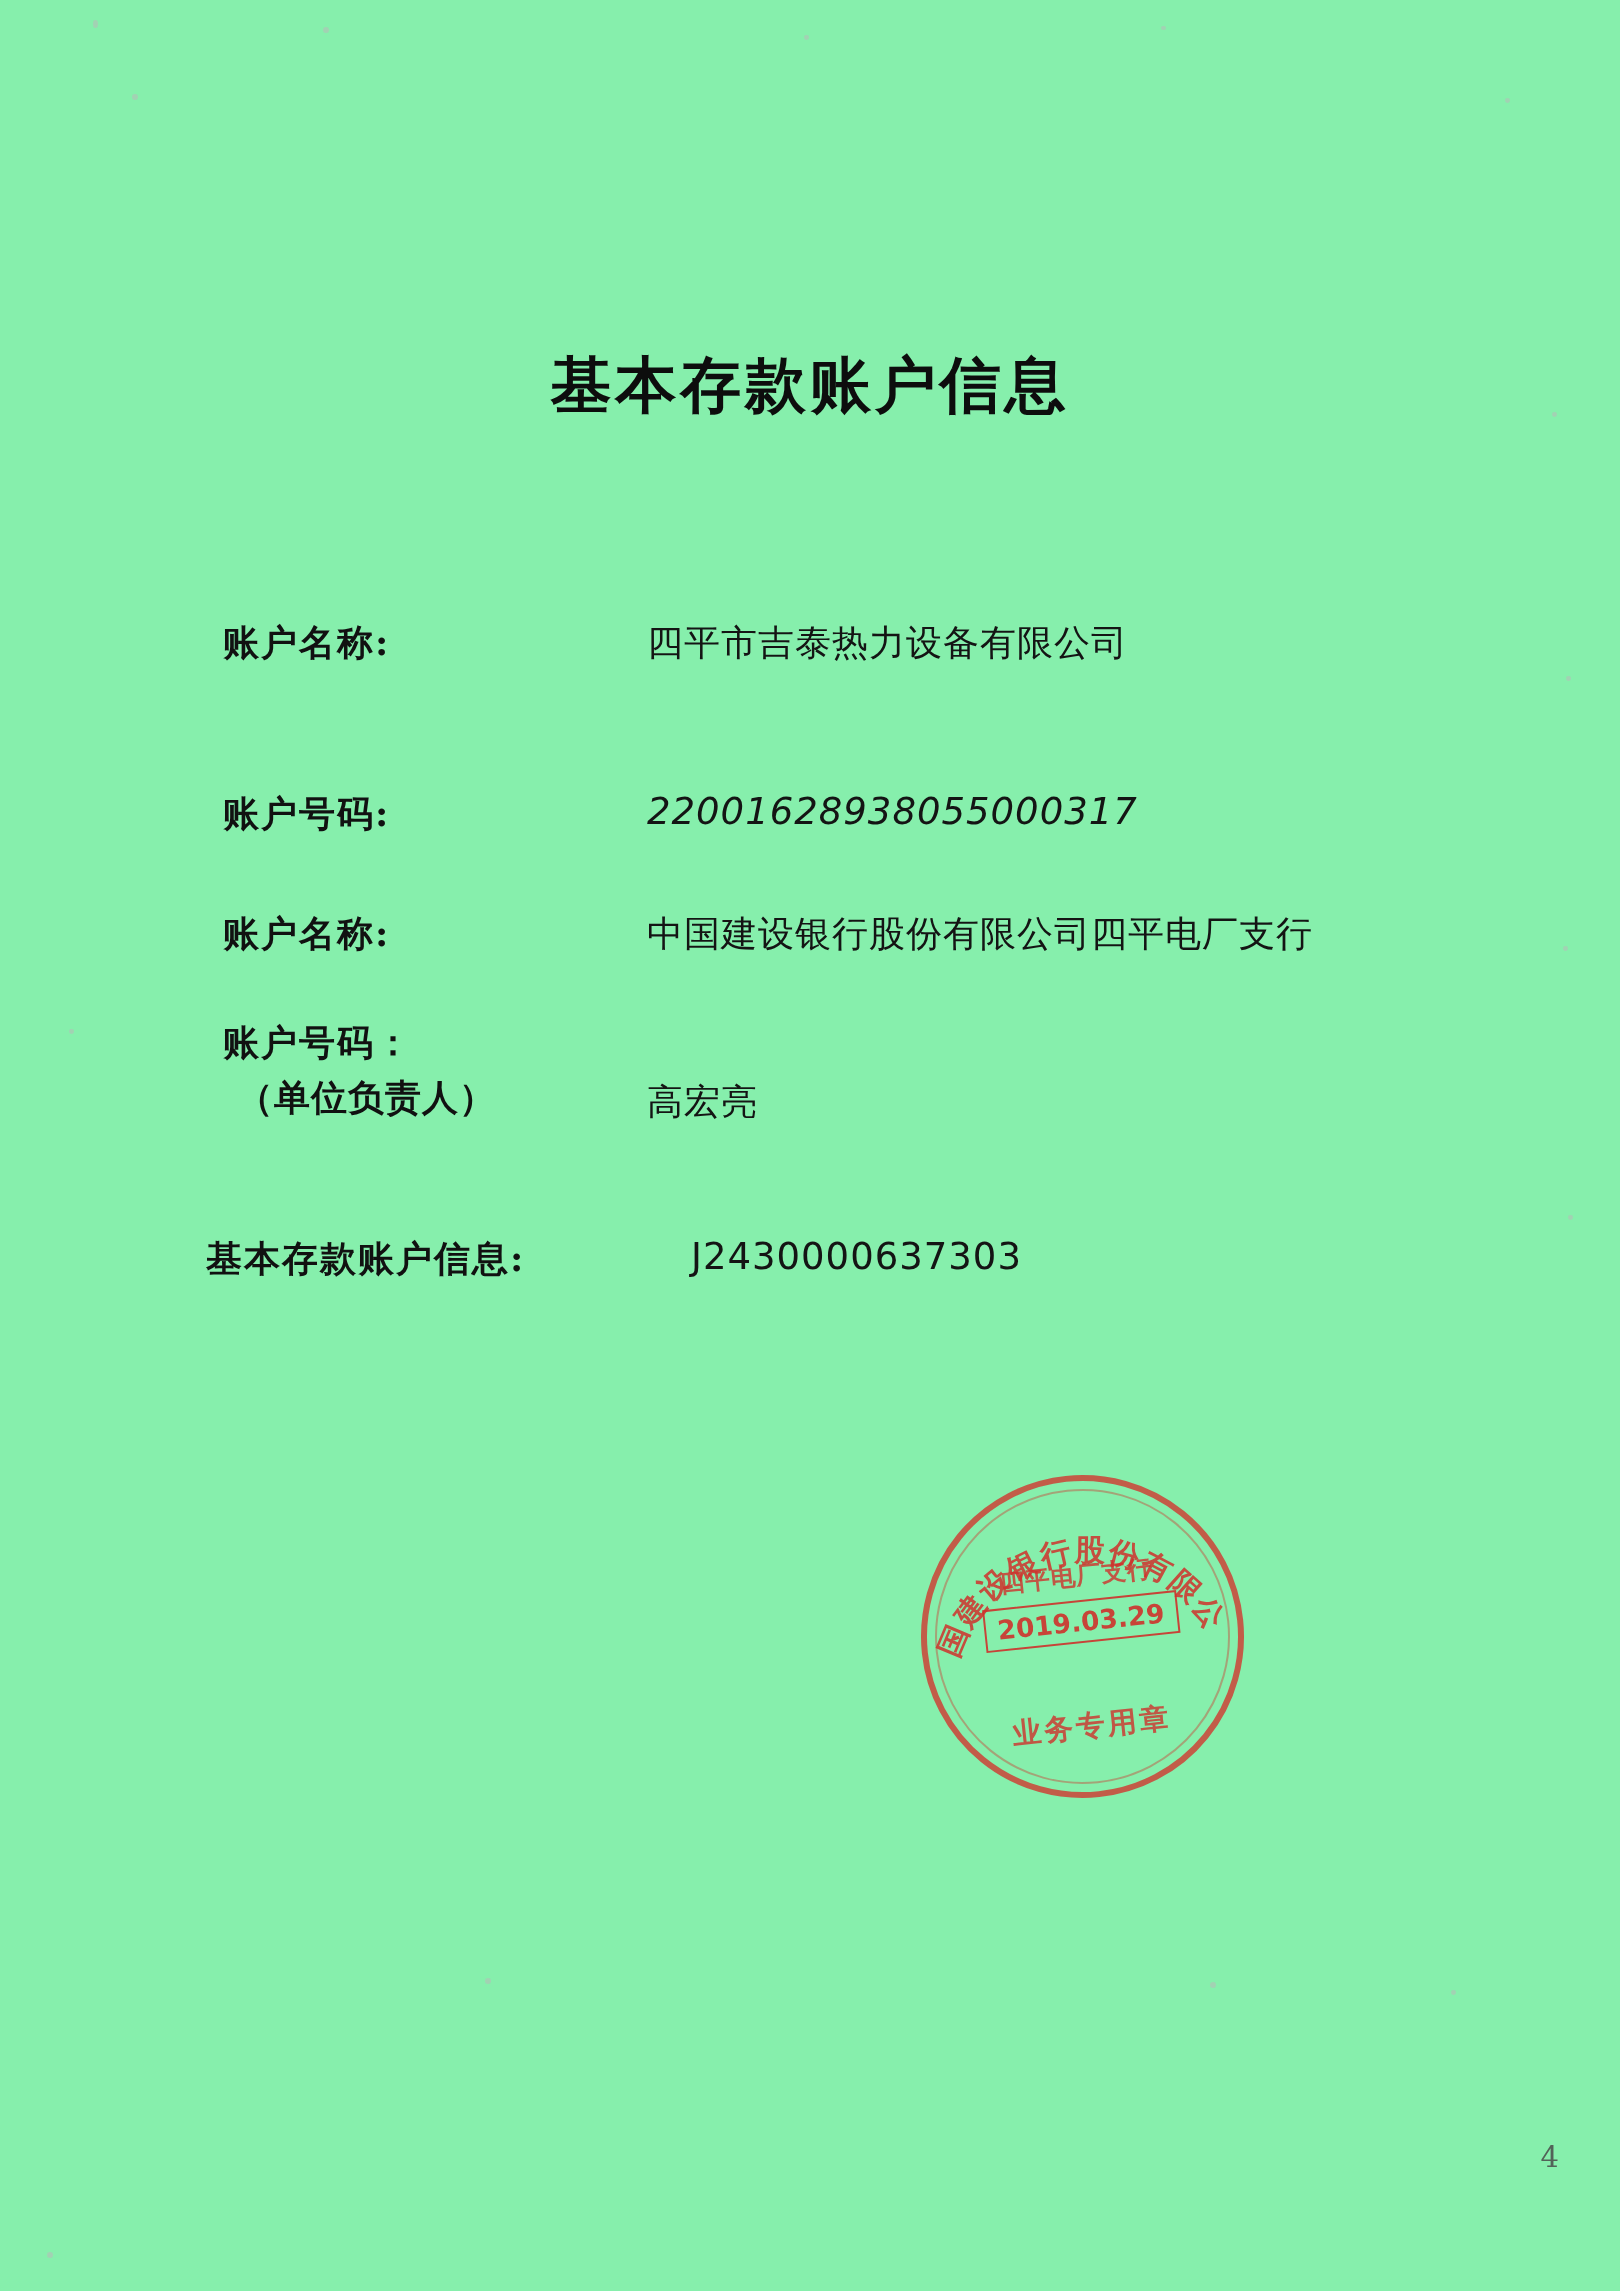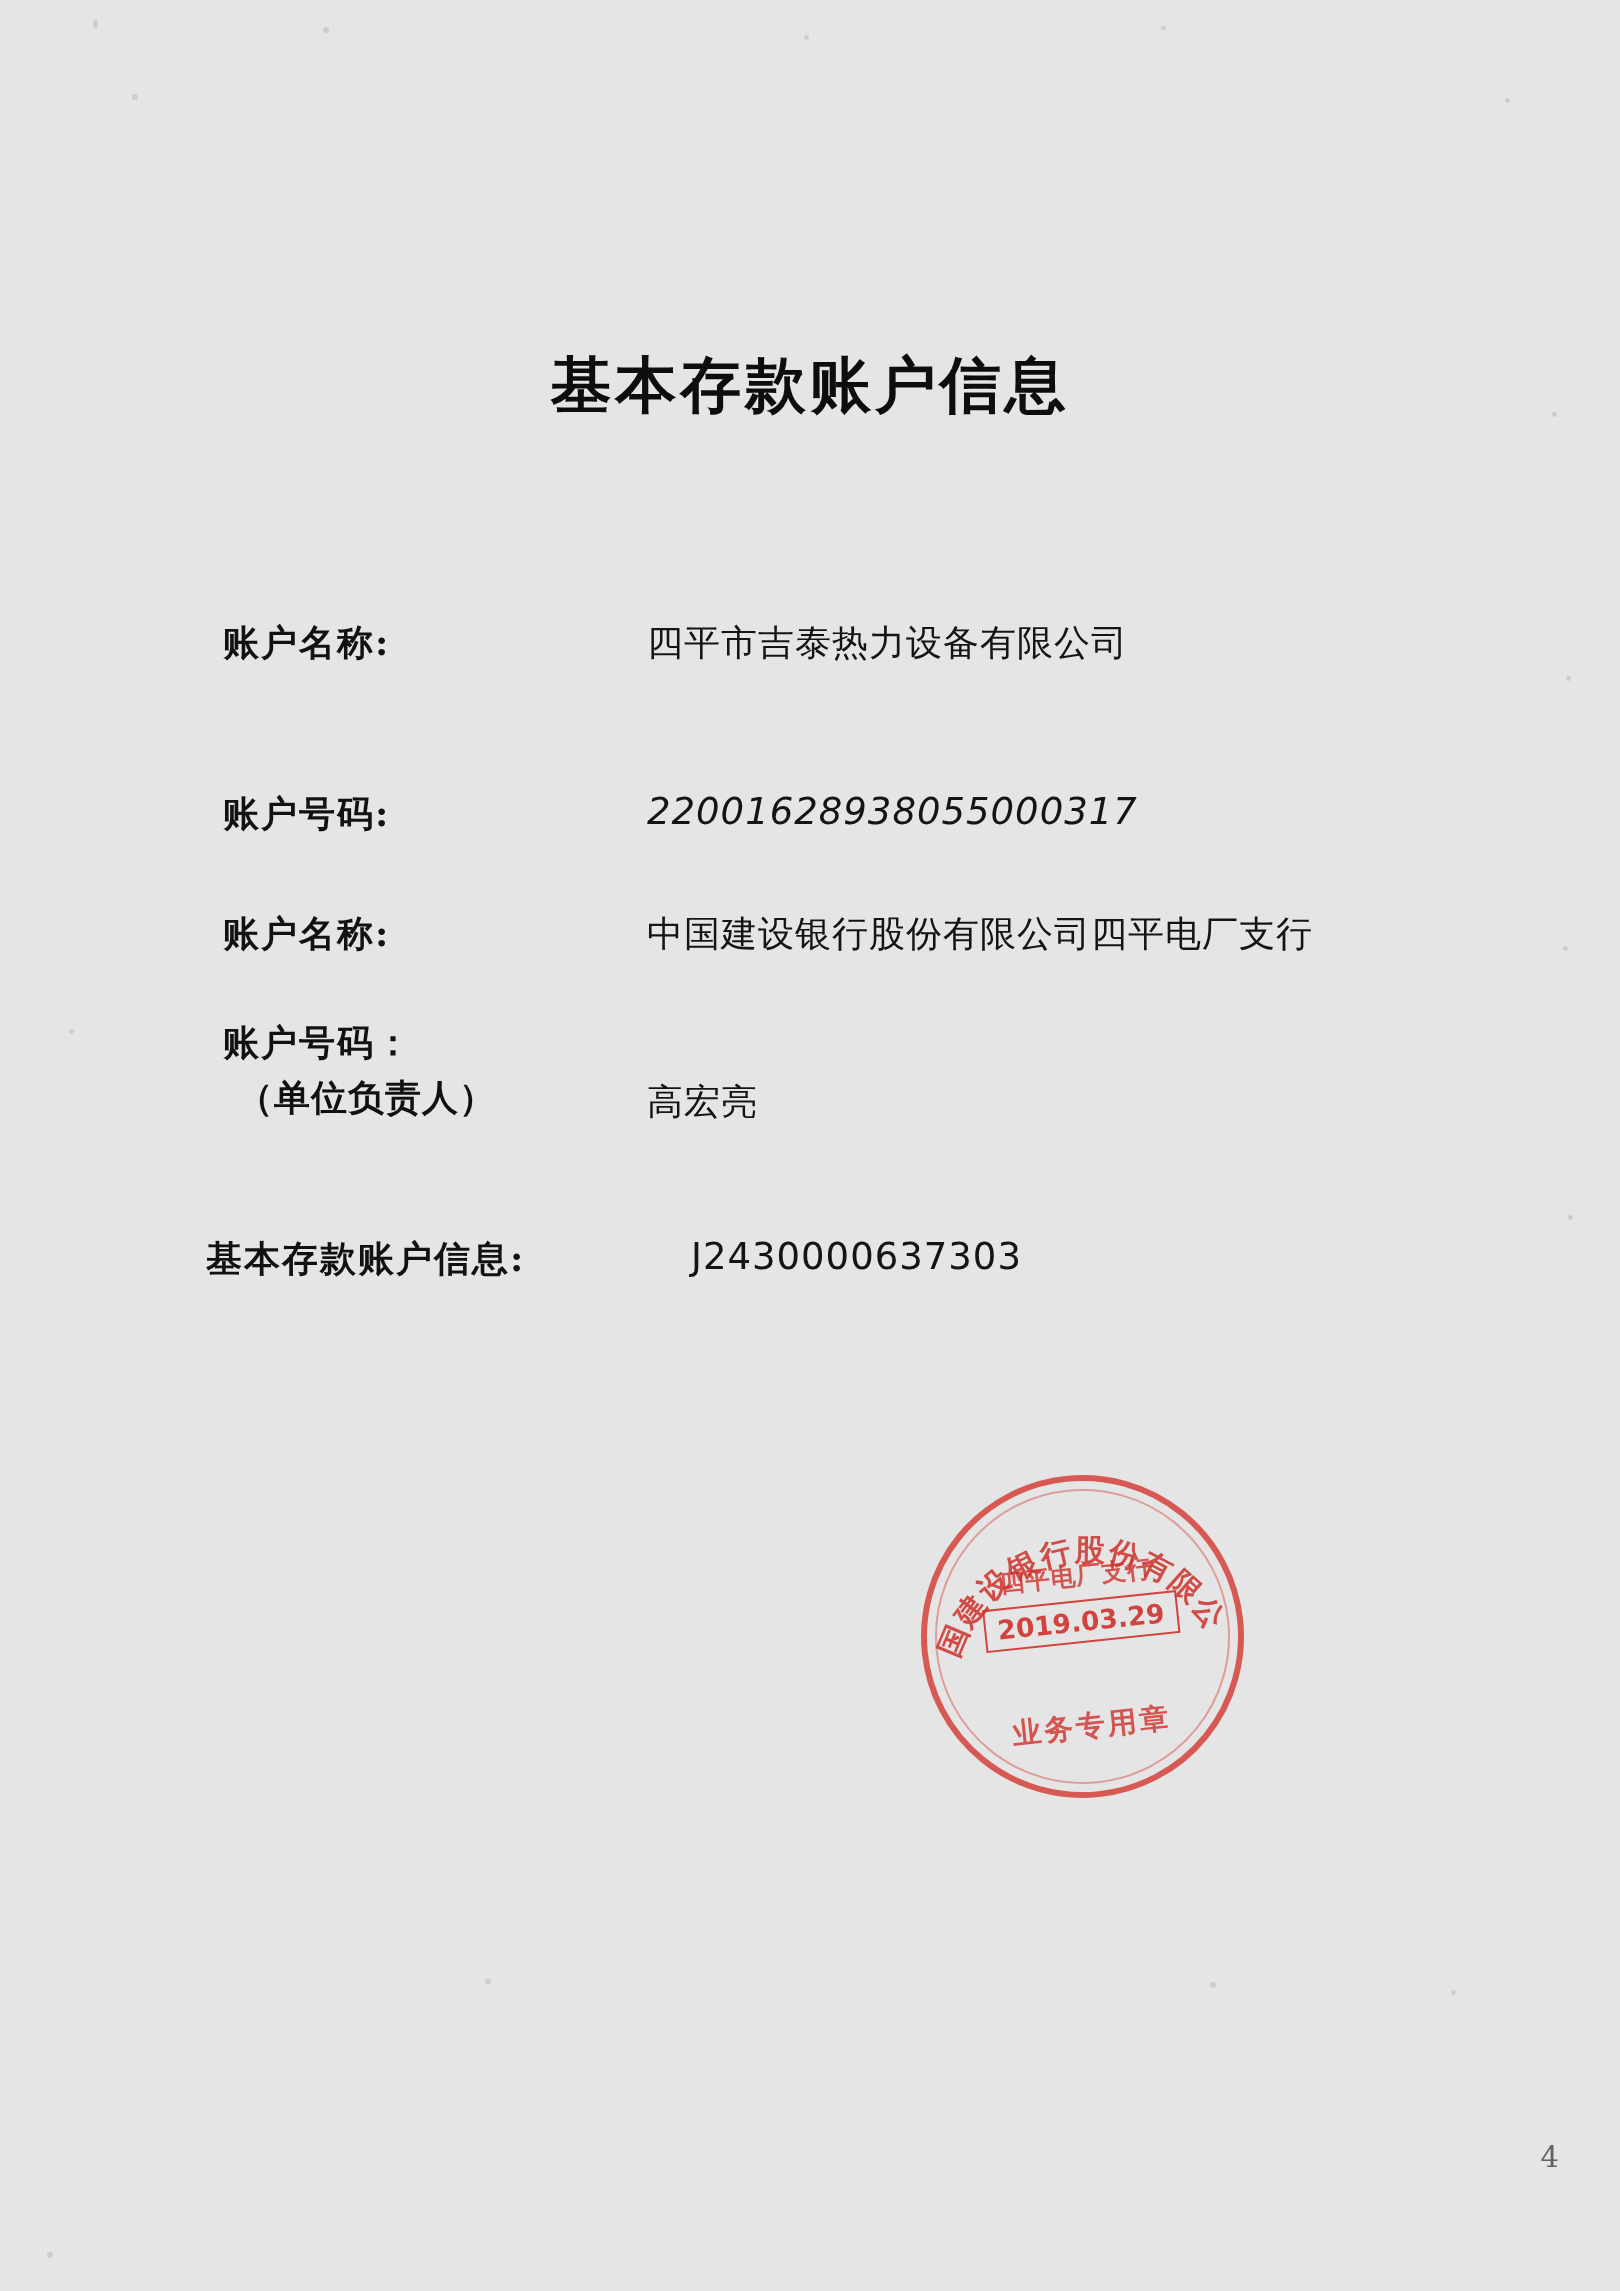--- a/index.html
+++ b/index.html
@@ -8,21 +8,21 @@
     background: #ffffff;
   }
   body {
     font-family: "Liberation Serif", "DejaVu Serif", serif;
     color: #111111;
   }
   .page {
     position: relative;
     width: 1620px;
     height: 2292px;
-    background: #e5e5e5;
+    background: #86efac;
     overflow: hidden;
   }
 
   
   .speck {
     position: absolute;
     background: #b9b9b9;
     border-radius: 50%;
     opacity: .55;
   }

